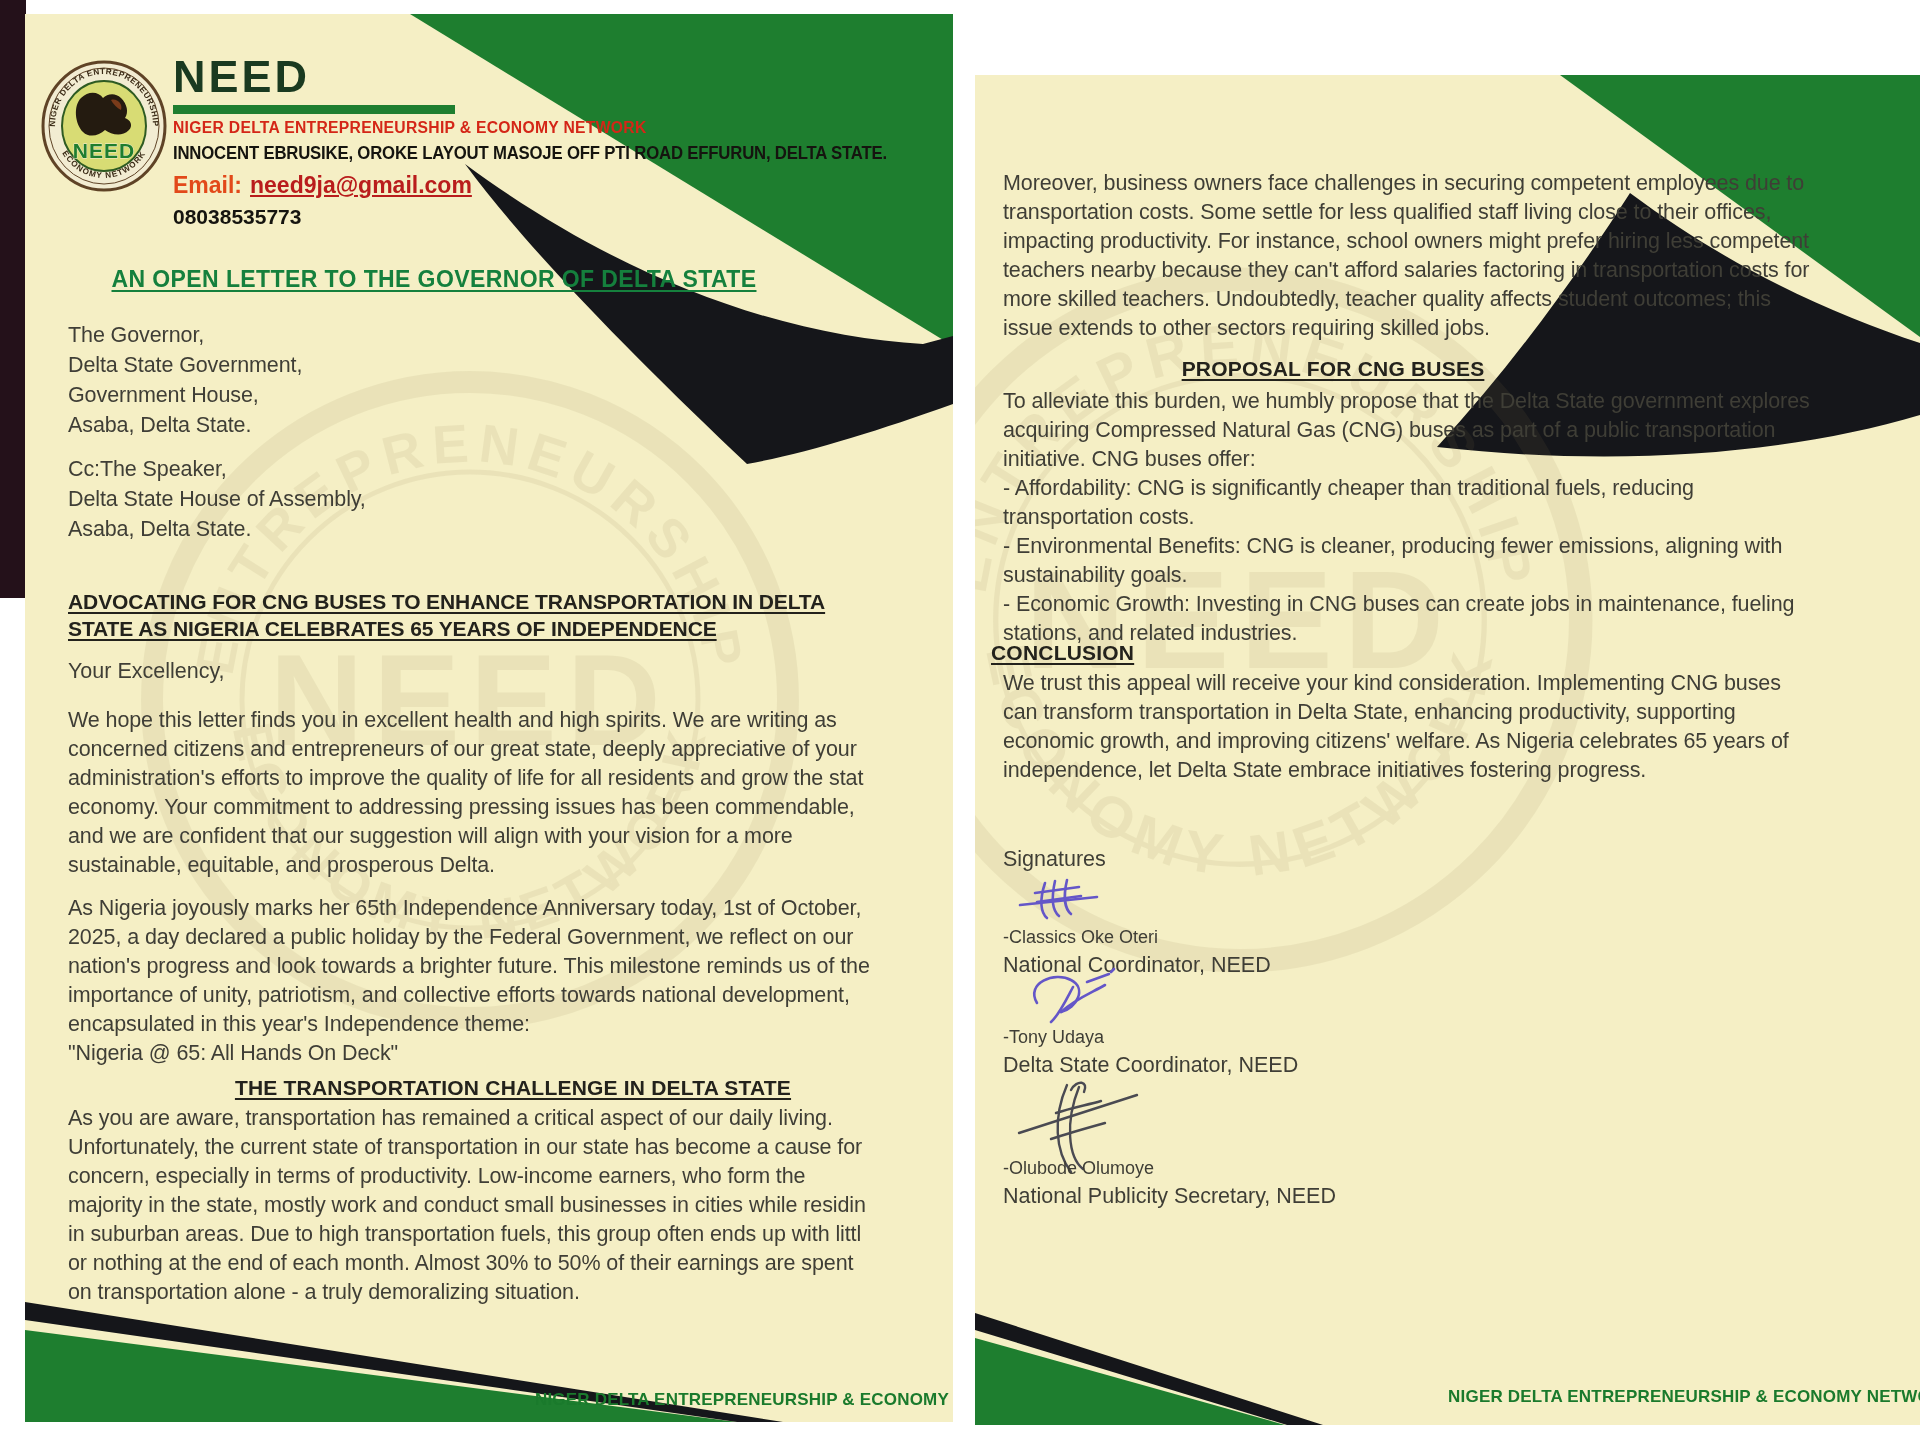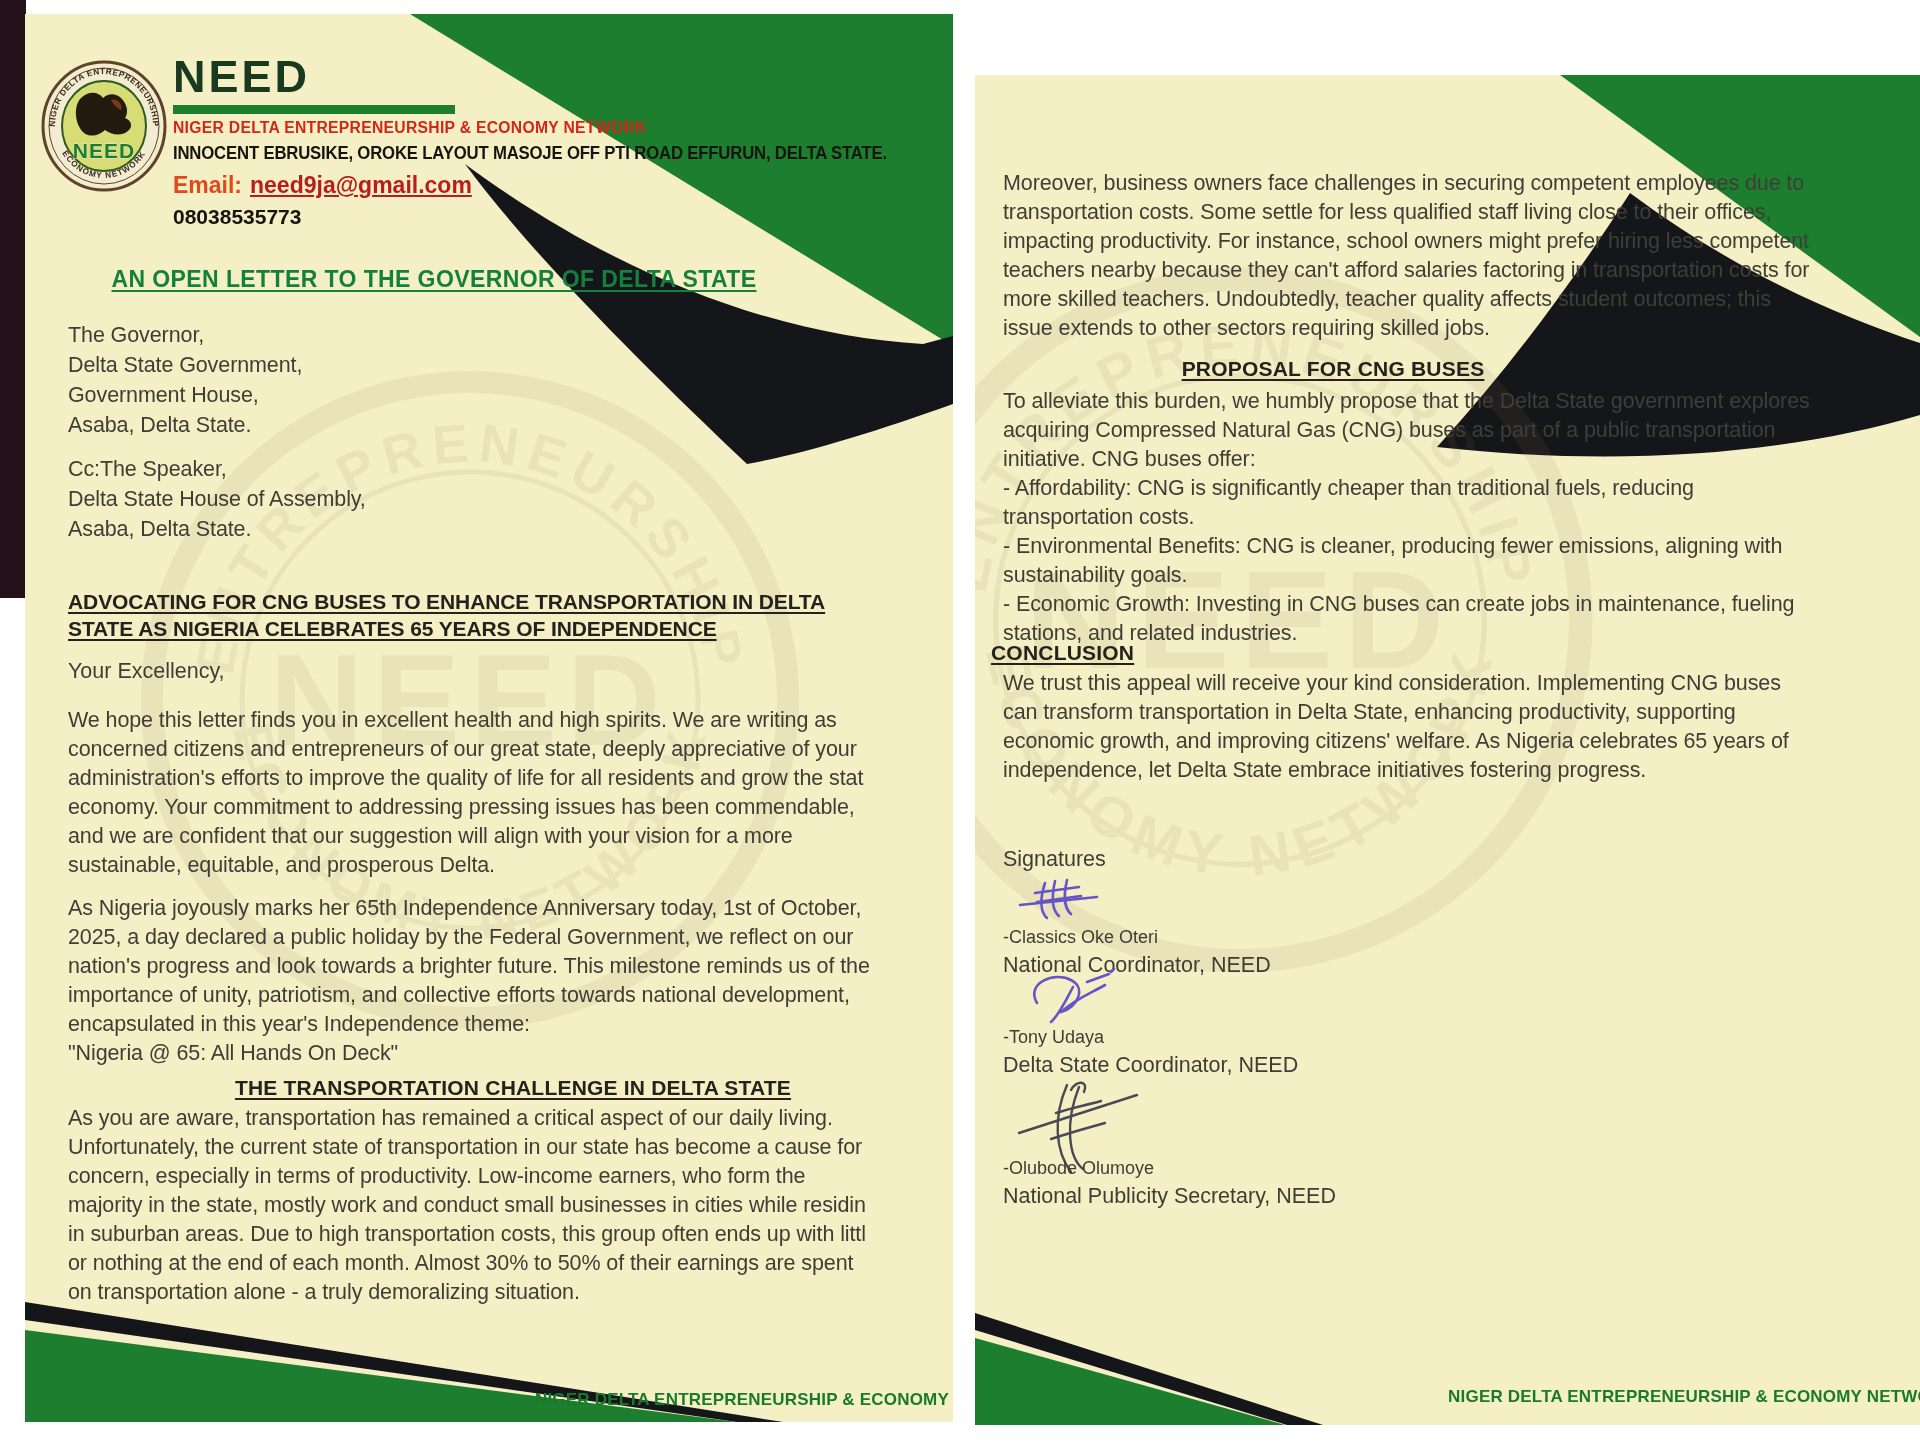--- a/index.html
+++ b/index.html
@@ -168,21 +168,21 @@
         <div class="ln">encapsulated in this year's Independence theme:</div>
         <div class="ln">"Nigeria @ 65: All Hands On Deck"</div>
       </div>
 
     <h2 class="h-center u ch">THE TRANSPORTATION CHALLENGE IN DELTA STATE</h2>
     <div class="block para p1c">
         <div class="ln">As you are aware, transportation has remained a critical aspect of our daily living.</div>
         <div class="ln">Unfortunately, the current state of transportation in our state has become a cause for</div>
         <div class="ln">concern, especially in terms of productivity. Low-income earners, who form the</div>
         <div class="ln">majority in the state, mostly work and conduct small businesses in cities while residin</div>
-        <div class="ln">in suburban areas. Due to high transportation costs, this group often ends up with littl</div>
+        <div class="ln">in suburban areas. Due to high transportation fuels, this group often ends up with littl</div>
         <div class="ln">or nothing at the end of each month. Almost 30% to 50% of their earnings are spent</div>
         <div class="ln">on transportation alone - a truly demoralizing situation.</div>
       </div>
 
     <div class="footer-text ft1">NIGER DELTA ENTREPRENEURSHIP &amp; ECONOMY</div>
   </section>
 
   <section class="page page2">
 
     <svg class="deco tr" width="945" height="420" viewBox="0 0 945 420">

